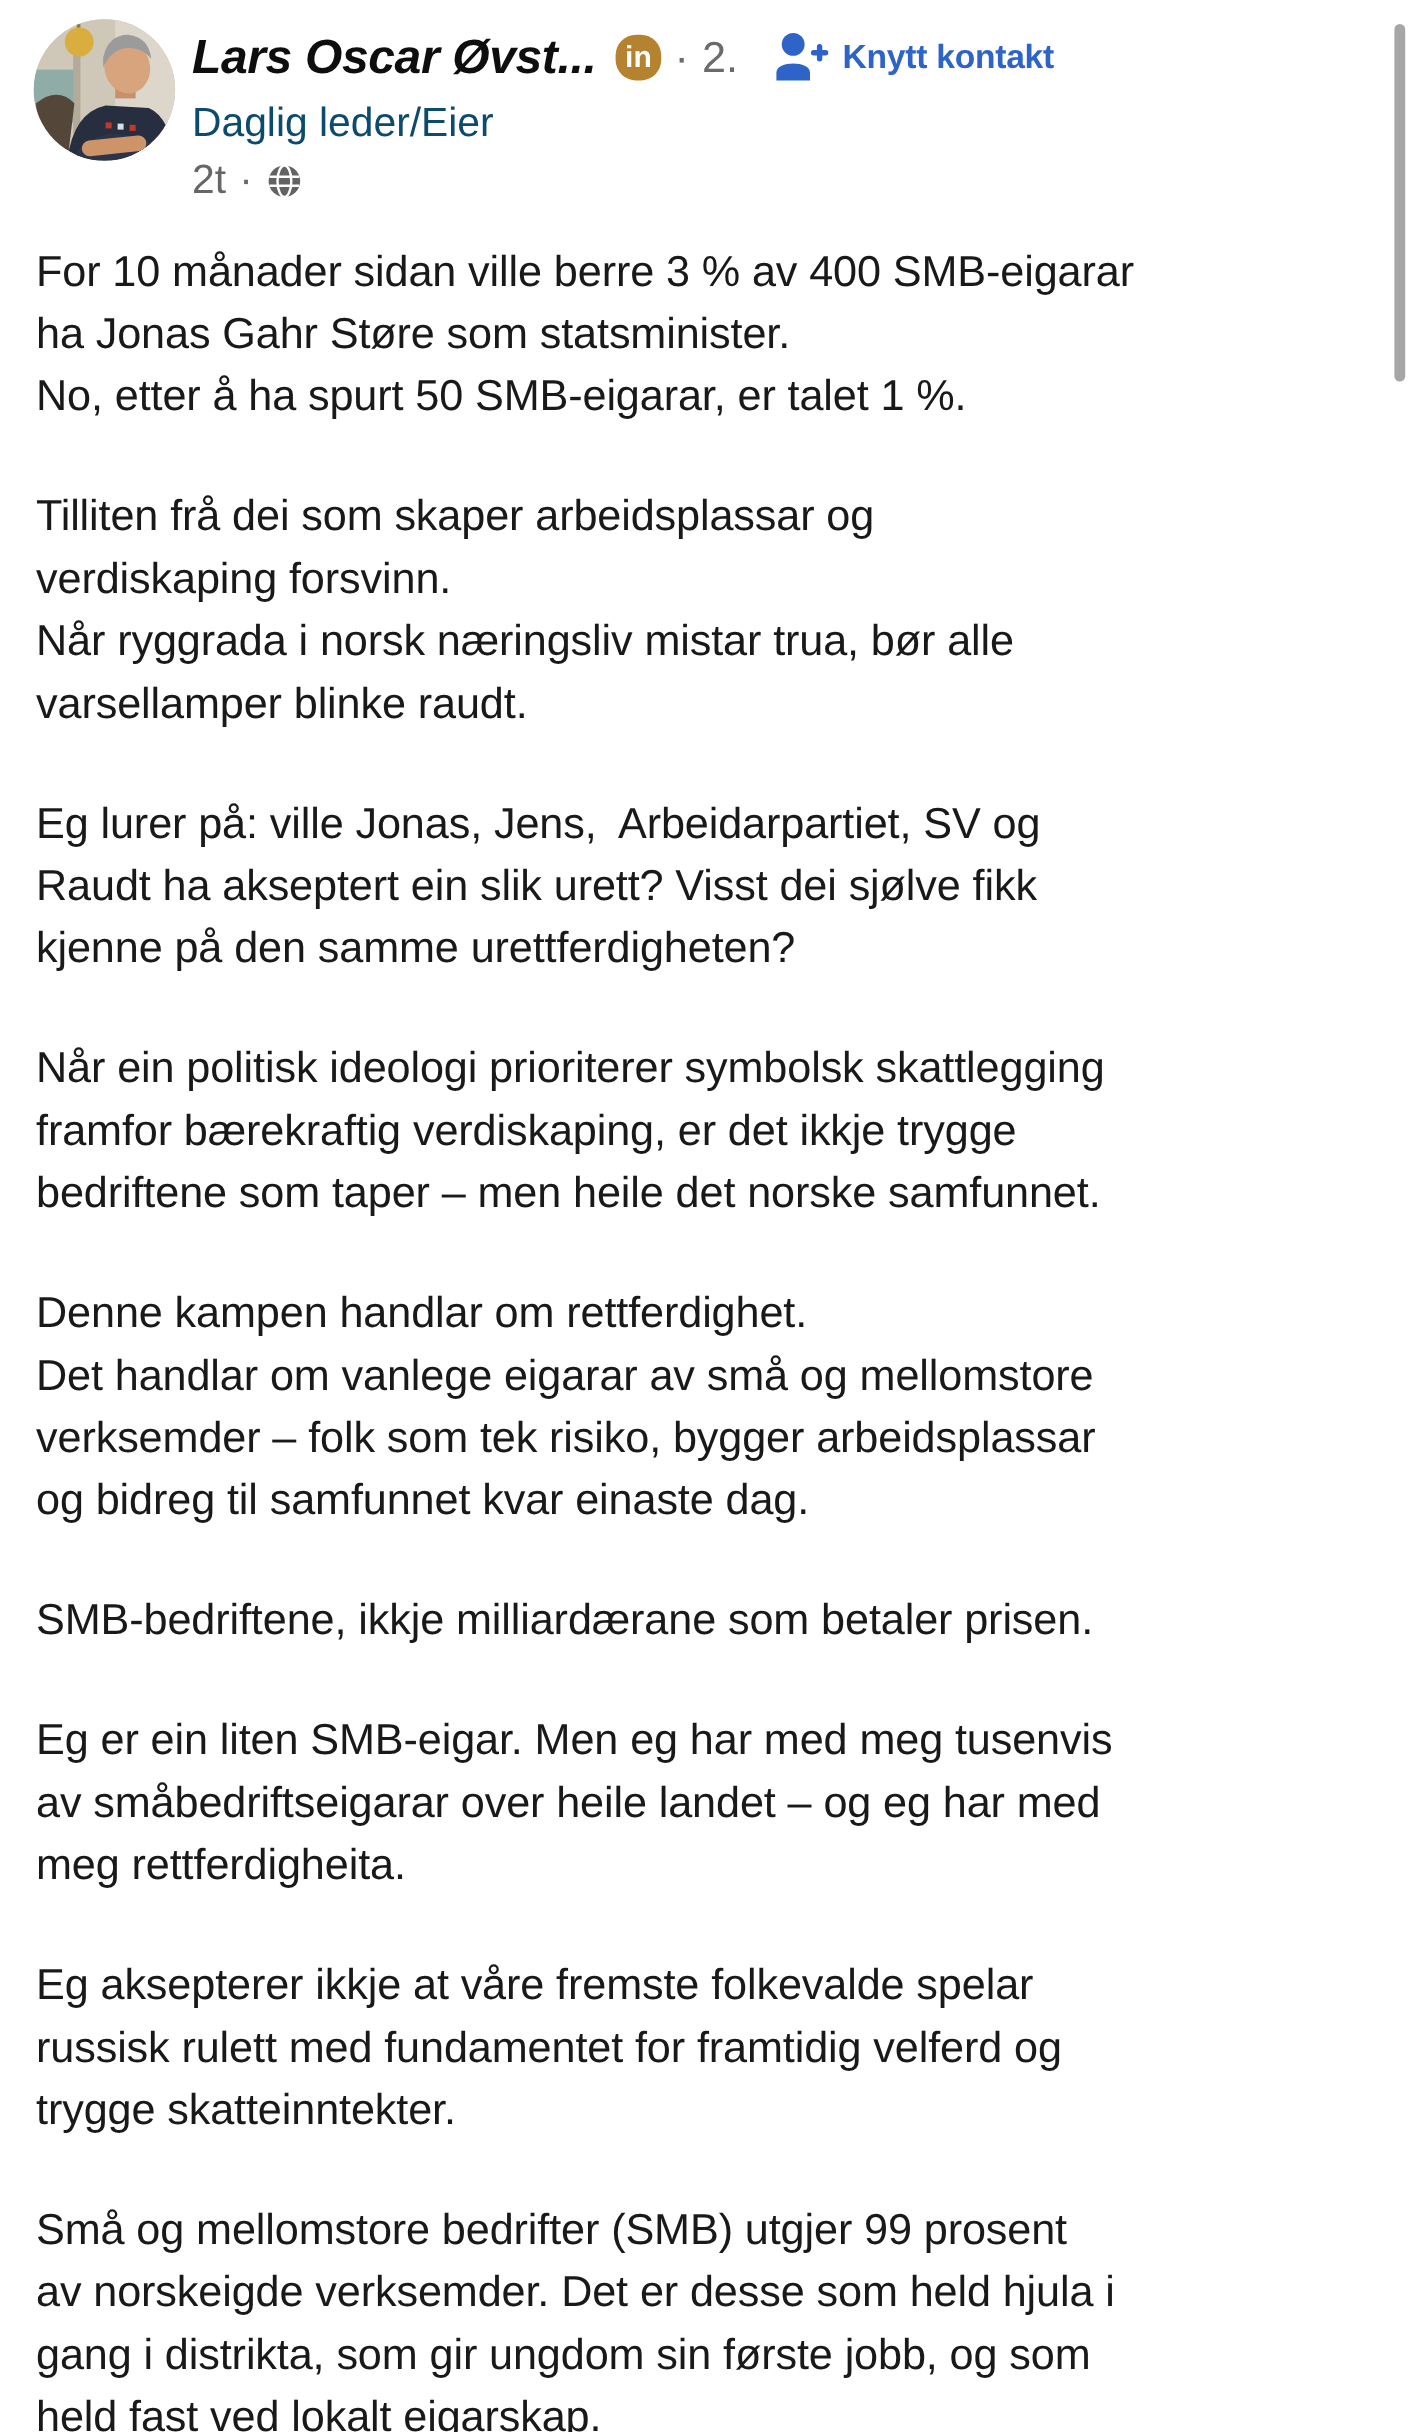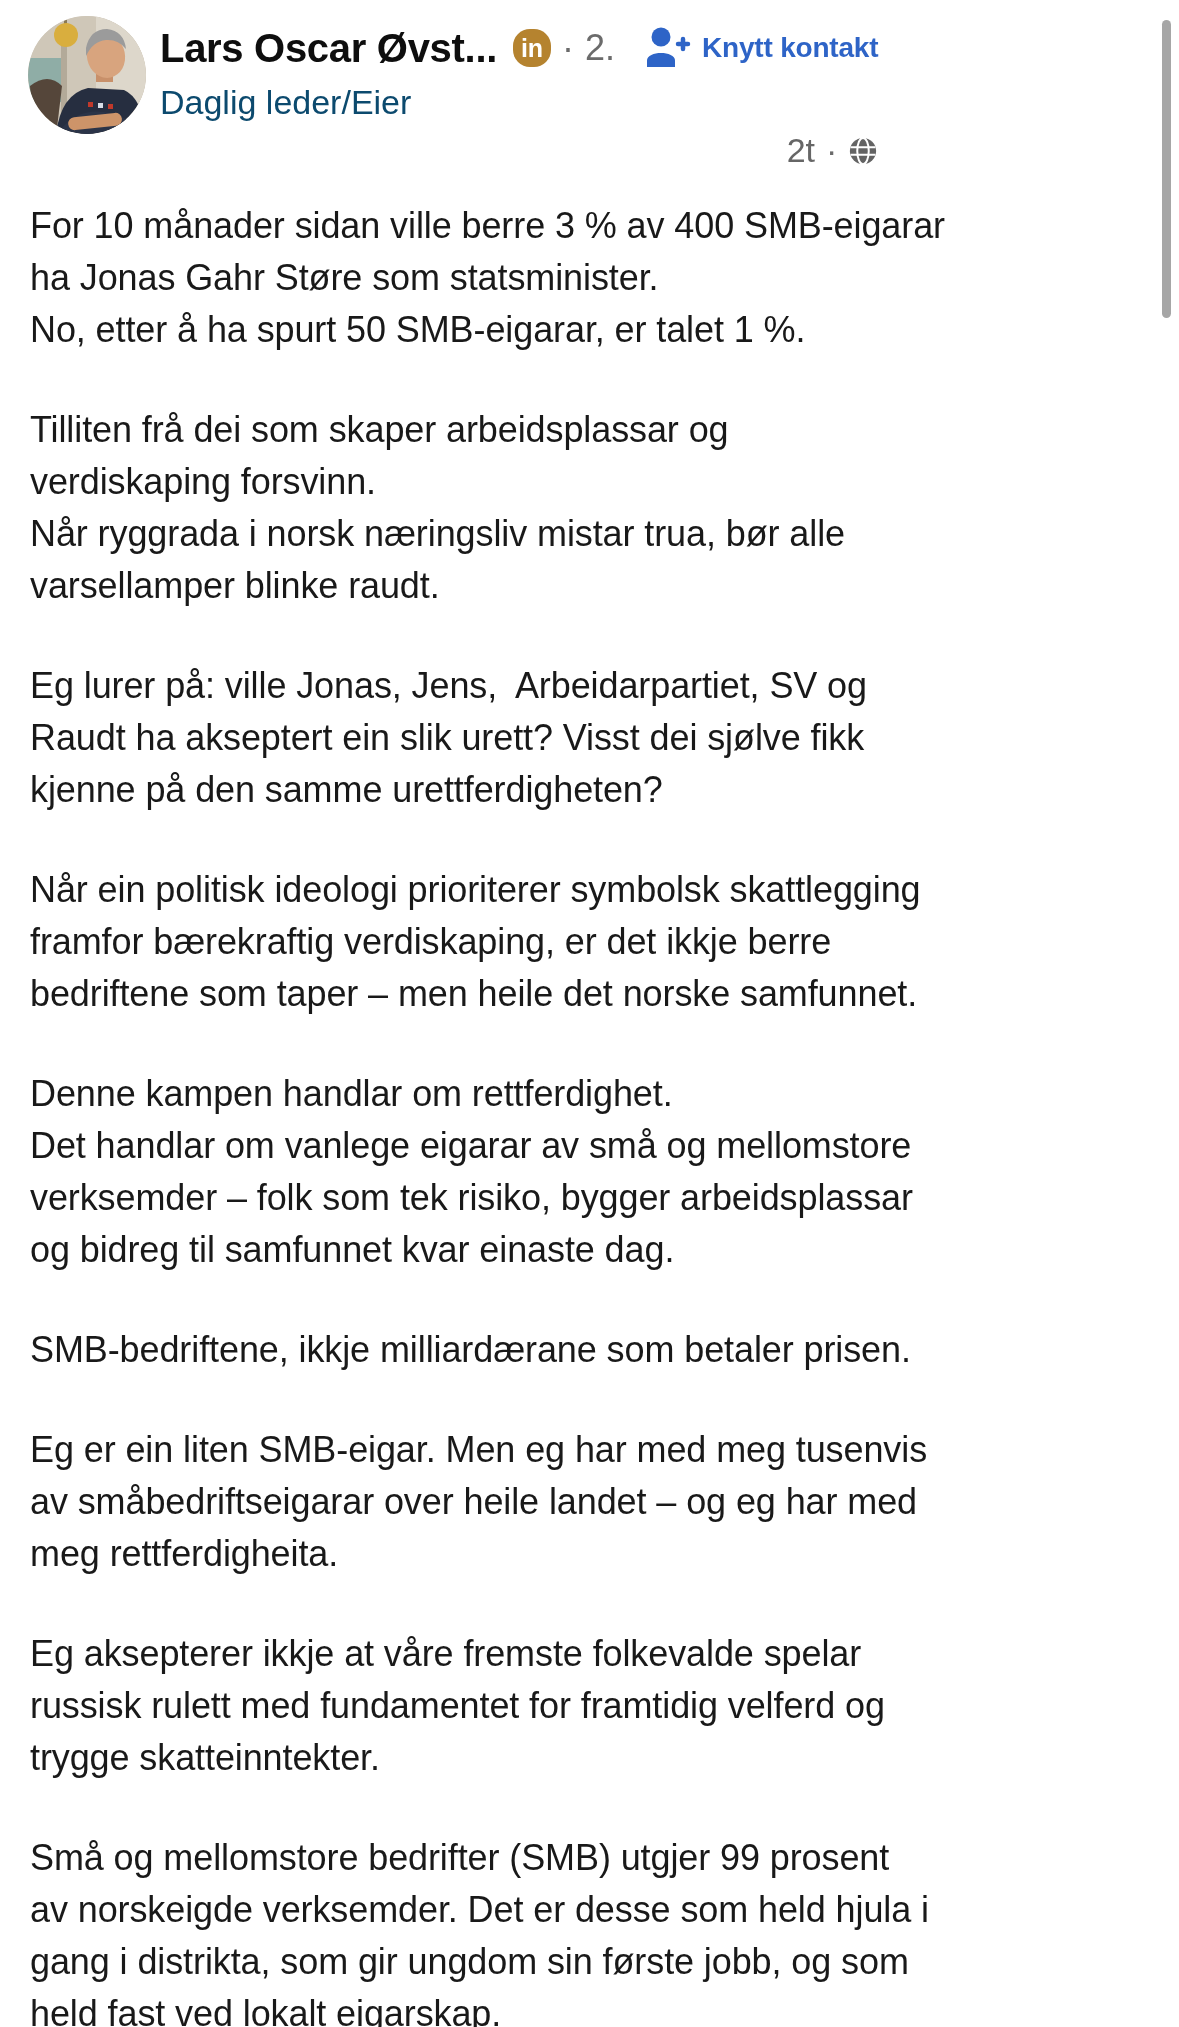--- a/index.html
+++ b/index.html
@@ -7,36 +7,36 @@
   body { font-family:"Liberation Sans","DejaVu Sans",sans-serif; position:relative; color:#191919; }
 
   .avatar {
     position:absolute; left:28px; top:16px; width:118px; height:118px;
     border-radius:50%; overflow:hidden; background:#cfc7b8; cursor:pointer;
   }
   .avatar svg { display:block; width:100%; height:100%; }
 
   .header-text { position:absolute; left:160px; top:22px; }
   .row1 { display:flex; align-items:center; white-space:nowrap; height:52px; }
-  .name { font-size:40px; font-weight:700; color:#0e0e0e; letter-spacing:-0.3px; cursor:pointer; }
+  .name { font-size:40px; font-weight:700; color:#0e0e0e; letter-spacing:-0.3px; cursor:pointer;font-style:italic; }
   .badge {
     width:38px; height:38px; background:#b5832f; border-radius:17px; margin-left:16px;
     display:flex; align-items:center; justify-content:center; flex:0 0 auto;
   }
   .badge span { color:#ffffff; font-weight:700; font-size:25px; line-height:1; }
   .sep { color:#6b6b6b; font-size:36px; margin:0 11px; }
   .degree { color:#6b6b6b; font-size:36px; }
   .connect {
     display:flex; align-items:center; gap:11px; margin-left:30px;
     background:none; border:none; padding:0; cursor:pointer;
     color:#2e64c7; font-weight:700; font-size:28px; font-family:inherit; letter-spacing:-0.2px;
   }
   .connect .pp-icon { display:flex; }
   .row2 { margin-top:9px; font-size:34px; color:#0c4a6e; }
-  .row3 { margin-top:9px; display:flex; align-items:center; font-size:34px; color:#666666;justify-content:flex-end; }
+  .row3 { margin-top:9px; display:flex; align-items:center; font-size:34px; color:#666666; }
   .row3 .sep { margin:0 11px; font-size:34px; }
   .globe { display:flex; }
 
   .post-body {
     position:absolute; left:30px; top:200px; width:1095px;
     font-size:36px; line-height:52px; color:#191919; letter-spacing:-0.1px;
   }
   .post-body p { margin:0 0 48px 0; white-space:pre-wrap; }
 
   .scrollbar {
@@ -126,21 +126,21 @@
 ha Jonas Gahr Støre som statsminister.
 No, etter å ha spurt 50 SMB-eigarar, er talet 1 %.</p>
       <p>Tilliten frå dei som skaper arbeidsplassar og
 verdiskaping forsvinn.
 Når ryggrada i norsk næringsliv mistar trua, bør alle
 varsellamper blinke raudt.</p>
       <p>Eg lurer på: ville Jonas, Jens,  Arbeidarpartiet, SV og
 Raudt ha akseptert ein slik urett? Visst dei sjølve fikk
 kjenne på den samme urettferdigheten?</p>
       <p>Når ein politisk ideologi prioriterer symbolsk skattlegging
-framfor bærekraftig verdiskaping, er det ikkje berre
+framfor bærekraftig verdiskaping, er det ikkje trygge
 bedriftene som taper – men heile det norske samfunnet.</p>
       <p>Denne kampen handlar om rettferdighet.
 Det handlar om vanlege eigarar av små og mellomstore
 verksemder – folk som tek risiko, bygger arbeidsplassar
 og bidreg til samfunnet kvar einaste dag.</p>
       <p>SMB-bedriftene, ikkje milliardærane som betaler prisen.</p>
       <p>Eg er ein liten SMB-eigar. Men eg har med meg tusenvis
 av småbedriftseigarar over heile landet – og eg har med
 meg rettferdigheita.</p>
       <p>Eg aksepterer ikkje at våre fremste folkevalde spelar

